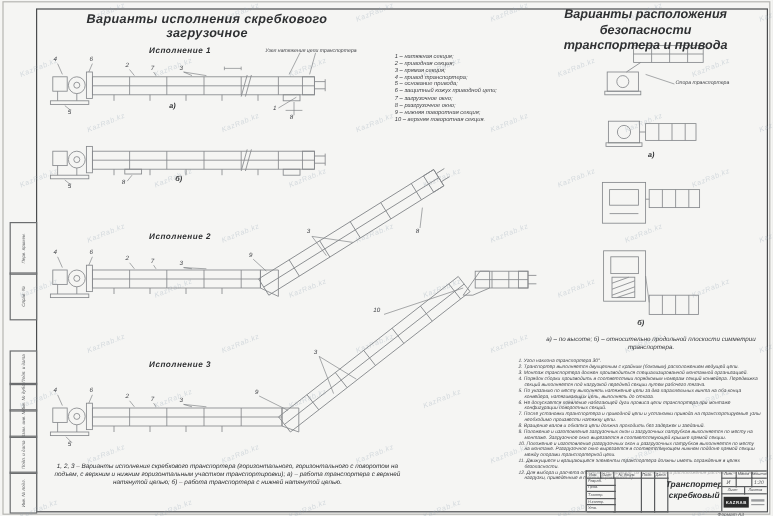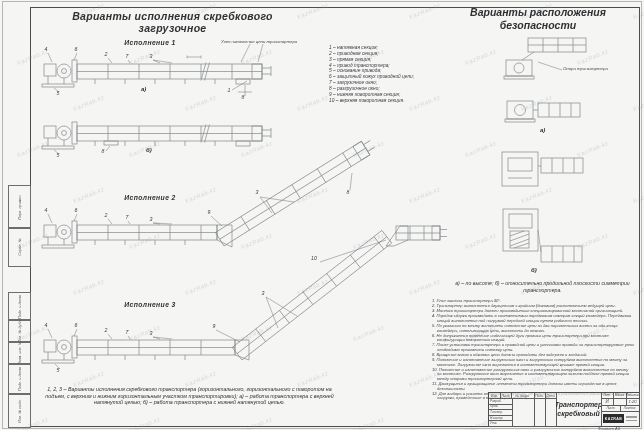--- a/index.html
+++ b/index.html
@@ -346,20 +346,21 @@
         <line x1="563" y1="246" x2="563" y2="262"></line>
         <line x1="574" y1="246" x2="574" y2="262"></line>
       <line class="ld" x1="538" y1="230" x2="541" y2="252"></line>
     </g>
   </svg>
 
   <div class="txt-layer">
     <div class="t title-main" style="left:40px;top:10px;width:265px;">Варианты исполнения скребкового загрузочное</div>
     <div class="t title-right" style="left:440px;top:6px;width:196px;">
       <span>Варианты расположения безопасности</span><br>
+      <span>транспортера и привода</span>
     </div>
 
     <div class="t exec-label" style="left:105px;top:39px;width:90px;">Исполнение 1</div>
     <div class="t small-note" style="left:221px;top:39px;">Узел натяжения цепи транспортера</div>
     <div class="t sub-label" style="left:141px;top:86px;">а)</div>
     <div class="t sub-label" style="left:146px;top:147px;">б)</div>
 
     <div class="t exec-label" style="left:105px;top:194px;width:90px;">Исполнение 2</div>
     <div class="t exec-label" style="left:105px;top:301px;width:90px;">Исполнение 3</div>
 

